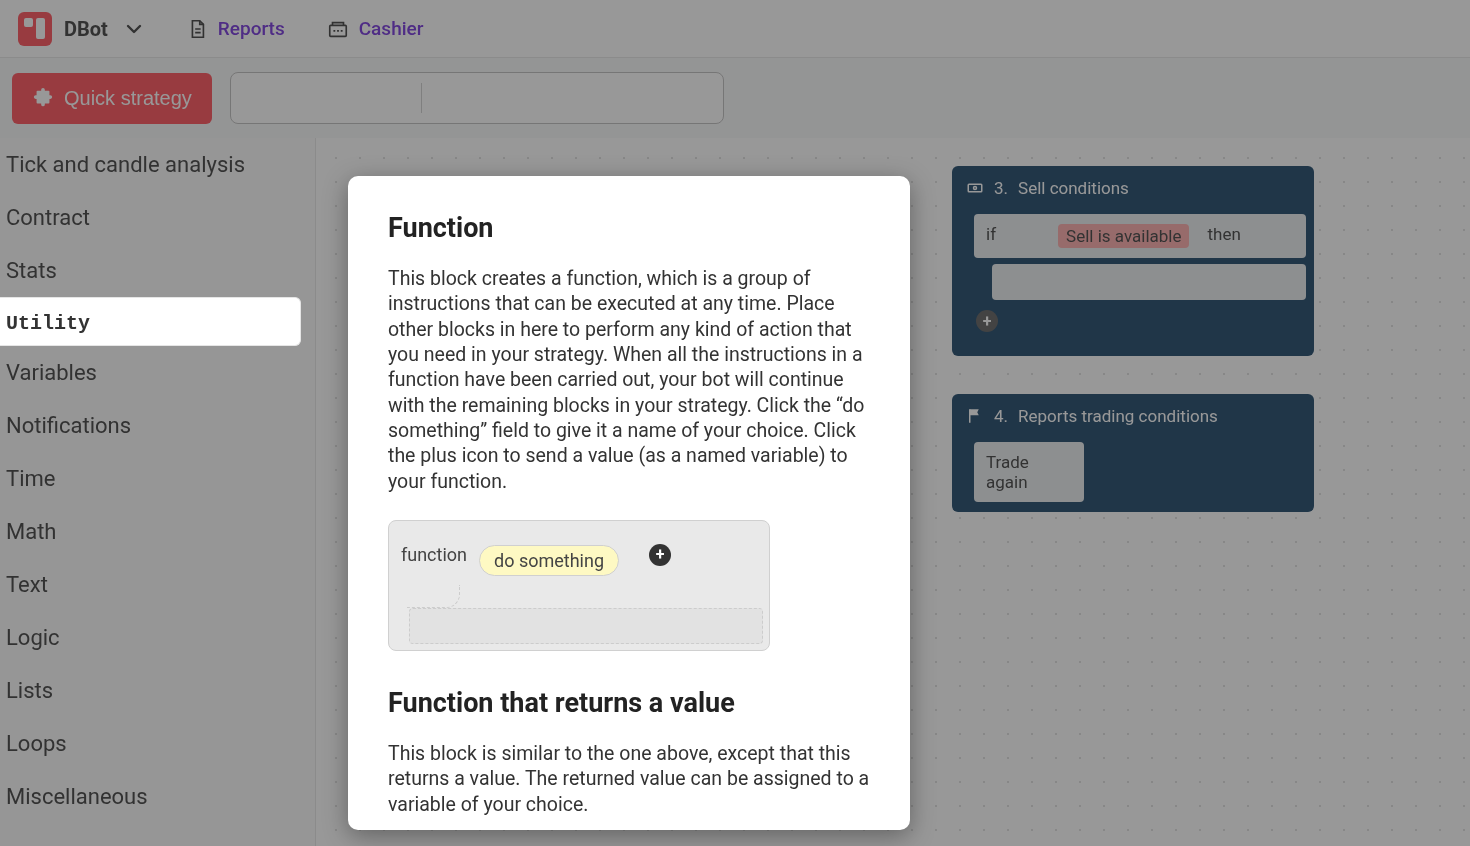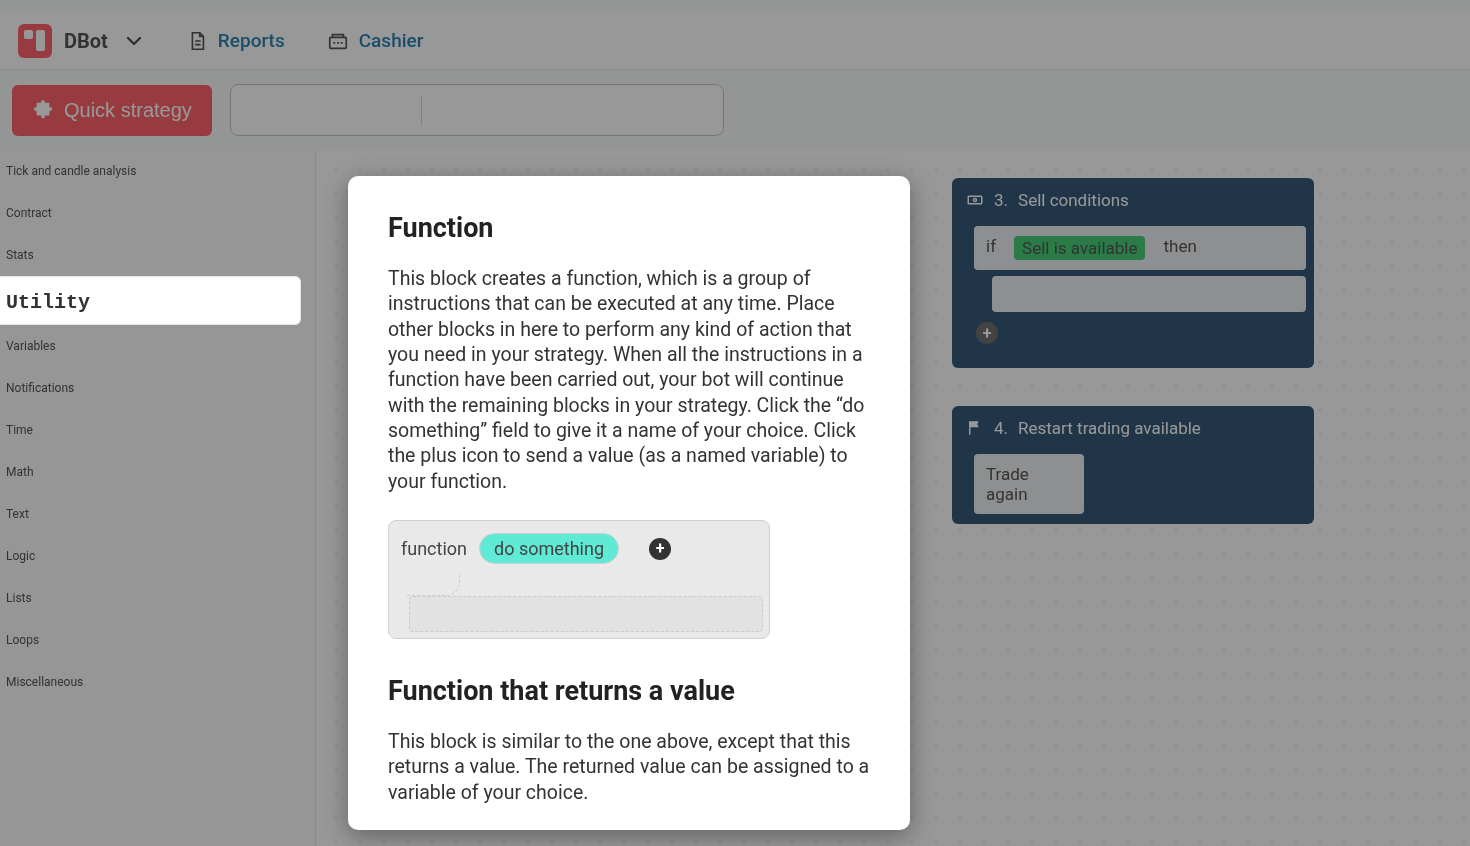--- a/index.html
+++ b/index.html
@@ -15,21 +15,20 @@
 
   
   .header {
     display: flex;
     align-items: center;
     height: 58px;
     padding: 0 18px;
     gap: 42px;
     border-bottom: 1px solid #e5e5e5;
     background: #fff;
-    margin-top: 12px;
   }
   .brand {
     display: flex;
     align-items: center;
     gap: 12px;
     cursor: pointer;
   }
   .brand-logo {
     width: 34px; height: 34px;
     background: #ff444f;
@@ -47,21 +46,21 @@
   .brand-text { font-weight:700; font-size:20px; color:#333; }
   .chevron-down {
     display:inline-block;
     margin-left:4px;
   }
   .chevron-down svg { display:block; }
 
   .nav-items { display:flex; gap:42px; align-items:center; }
   .nav-item {
     display:flex; align-items:center; gap:10px;
-    font-size:19px; font-weight:500; color:#0369a1;
+    font-size:19px; font-weight:500; color:#6d28d9;
     cursor:pointer;
   }
   .nav-icon svg { display:block; }
 
   
   .toolbar {
     display:flex;
     align-items:center;
     gap:18px;
     padding:14px 12px;
@@ -107,21 +106,21 @@
   
   .sidebar {
     width:316px;
     background:#fafafa;
     border-right:1px solid #e5e5e5;
     height:100%;
     overflow:hidden;
   }
   .sidebar-item {
     padding:14px 6px;
-    font-size:12px;
+    font-size:22px;
     color:#333;
     cursor:pointer;
   }
   .sidebar-group-active {
     background:#fff;
     border:1px solid #e5e5e5;
     border-left:none;
     border-radius:0 6px 6px 0;
     margin-right:14px;
   }
@@ -180,23 +179,24 @@
     background:#e9edef;
     color:#333;
     border-radius:4px;
     margin:8px 8px 0 22px;
     padding:10px 12px;
     display:flex;
     gap:18px;
     font-size:17px;
   }
   .ws-row .chip {
-    background:#22c55e;
+    background:#fca5a5;
     border-radius:4px;
     padding:2px 8px;
+    margin-left:44px;
   }
   .ws-plus {
     width:22px;height:22px;border-radius:50%;
     background:#555;color:#fff;
     display:flex;align-items:center;justify-content:center;
     font-size:16px;font-weight:700;
     margin:10px 0 0 24px;
   }
   .ws-body-slot {
     background:#e9edef;
@@ -257,24 +257,25 @@
   }
   .sample-block .hdr {
     display:flex;
     align-items:center;
     gap:12px;
     padding:12px 12px 10px;
     font-size:18px;
     color:#444;
   }
   .sample-block .pill {
-    background:#5eead4;
+    background:#fef9c3;
     border:1px solid #d0d0d0;
     border-radius:18px;
     padding:4px 14px;
+    margin-top:12px;
   }
   .sample-block .plus {
     width:22px;height:22px;border-radius:50%;
     background:#333;color:#fff;
     display:flex;align-items:center;justify-content:center;
     font-size:16px;font-weight:700;
     margin-left:18px;
     cursor:pointer;
   }
   .sample-block .slot-wrap {
@@ -408,21 +409,21 @@
 
     <div class="ws-block restart">
       <div class="ws-header">
         <span class="ic">
           <svg width="18" height="18" viewBox="0 0 24 24" fill="#fff">
               <path d="M5 3h12l-2 4 2 4H5z"></path>
               <rect x="4" y="3" width="2" height="18"></rect>
             </svg>
         </span>
         <span>4.</span>
-        <span>Restart trading available</span>
+        <span>Reports trading conditions</span>
       </div>
       <div class="ws-row simple">
         <span>Trade again</span>
       </div>
     </div>
   </div>
 
 </div>
 
 <div class="dim"></div>

